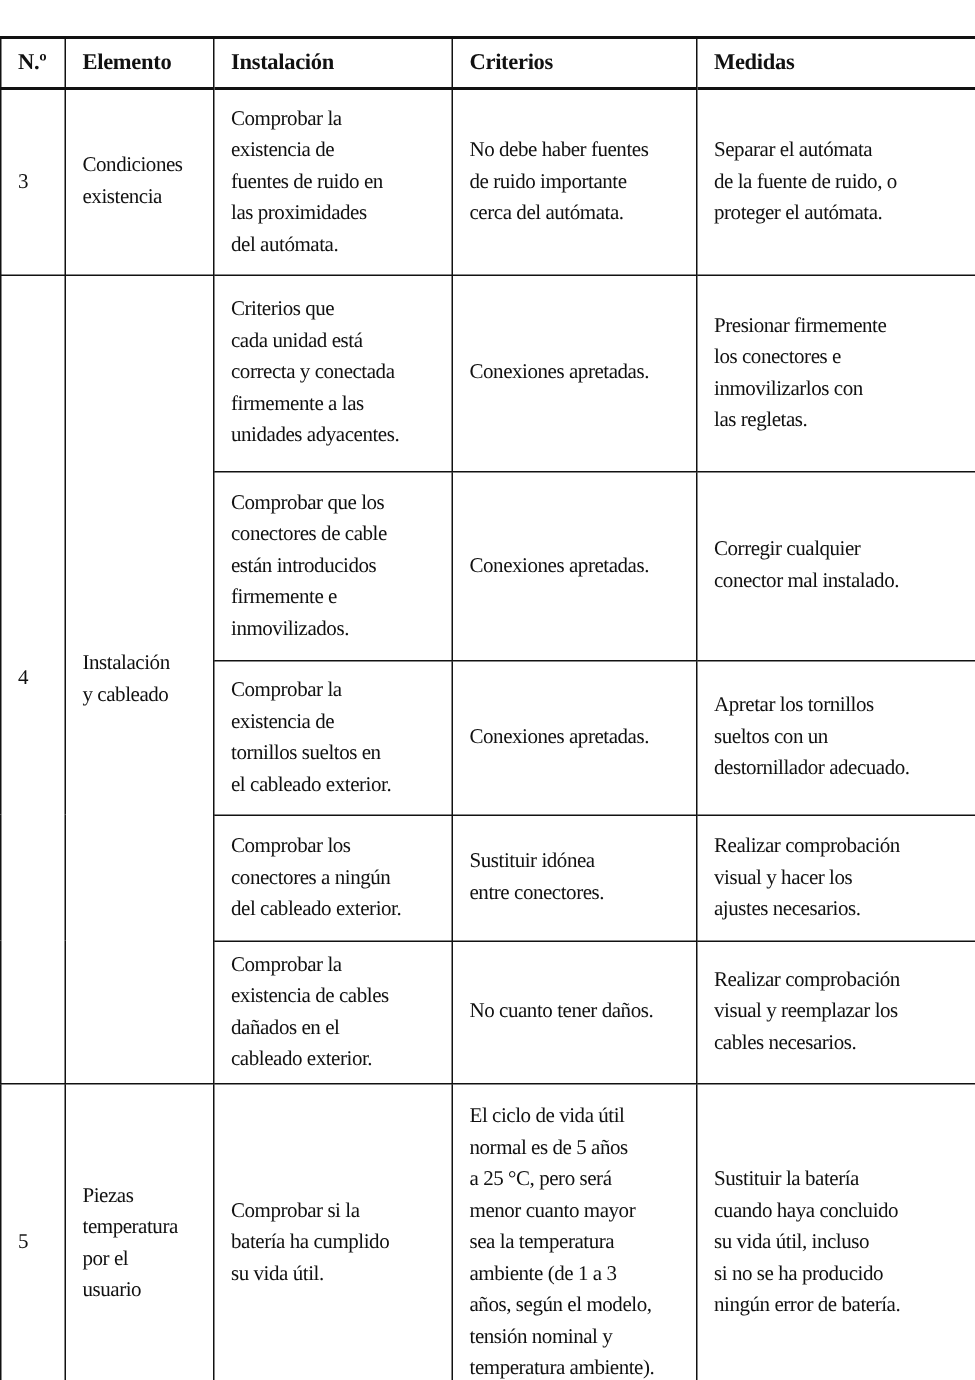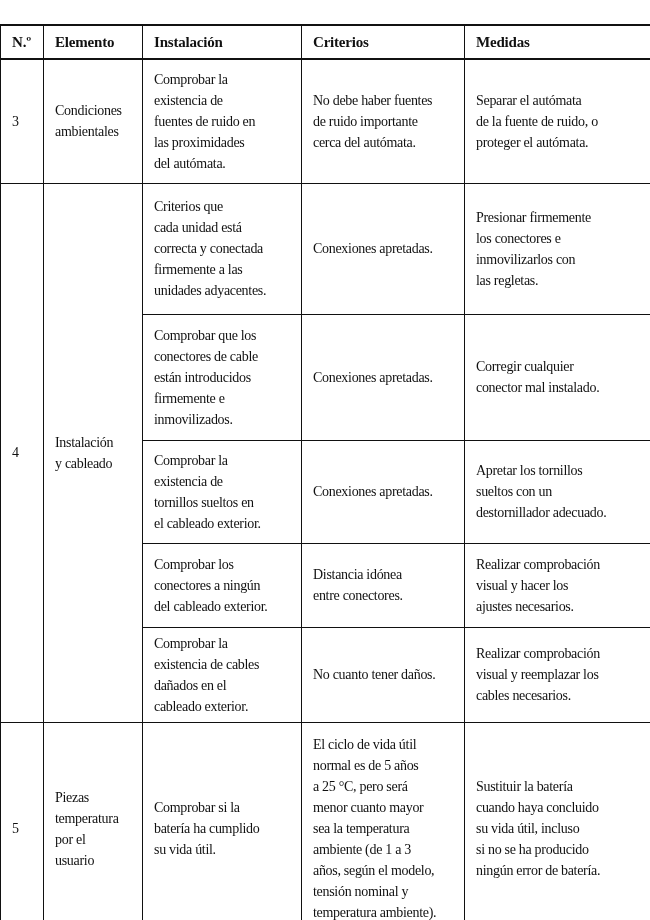--- a/index.html
+++ b/index.html
@@ -76,21 +76,21 @@
         <th>Elemento</th>
         <th>Instalación</th>
         <th>Criterios</th>
         <th>Medidas</th>
       </tr>
     </thead>
     <tbody>
       <tr class="h-r3">
         <td>3</td>
         <td>Condiciones
-ambientales</td>
+existencia</td>
         <td>Comprobar la
 existencia de
 fuentes de ruido en
 las proximidades
 del autómata.</td>
         <td>No debe haber fuentes
 de ruido importante
 cerca del autómata.</td>
         <td>Separar el autómata
 de la fuente de ruido, o
@@ -128,21 +128,21 @@
 el cableado exterior.</td>
         <td>Conexiones apretadas.</td>
         <td>Apretar los tornillos
 sueltos con un
 destornillador adecuado.</td>
       </tr>
       <tr class="h-s4">
         <td>Comprobar los
 conectores a ningún
 del cableado exterior.</td>
-        <td>Distancia idónea
+        <td>Sustituir idónea
 entre conectores.</td>
         <td>Realizar comprobación
 visual y hacer los
 ajustes necesarios.</td>
       </tr>
       <tr class="h-s5">
         <td>Comprobar la
 existencia de cables
 dañados en el
 cableado exterior.</td>

